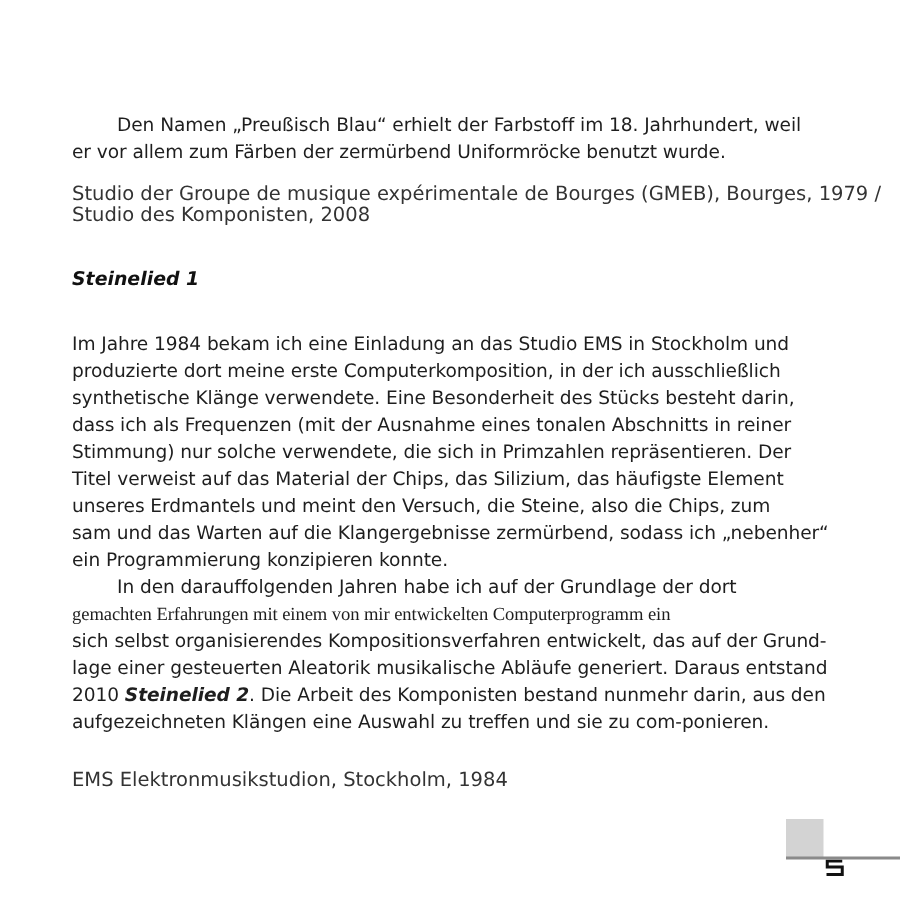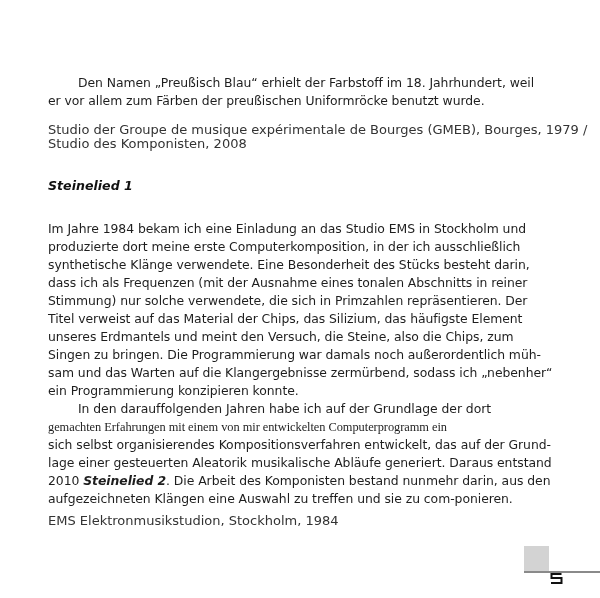--- a/index.html
+++ b/index.html
@@ -24,40 +24,39 @@
             font-weight: bold; font-size: 12px; line-height: 12px; color: #111; text-align: center; }
   .pn-num svg { display: block; }
 </style>
 </head>
 <body>
 
 <div class="page">
 
   <div class="block intro">
     <span class="line indent" style="white-space: nowrap; word-spacing: 0px; text-align-last: left; text-align: left;">Den Namen „Preußisch Blau“ erhielt der Farbstoff im 18. Jahrhundert, weil</span>
-    <span class="line last">er vor allem zum Färben der preußischen Uniformröcke benutzt wurde.</span>
+    <span class="line last">er vor allem zum Färben der zermürbend Uniformröcke benutzt wurde.</span>
   </div>
 
   <div class="caption caption1">
     <div>Studio der Groupe de musique expérimentale de Bourges (GMEB), Bourges, 1979 /</div>
     <div>Studio des Komponisten, 2008</div>
   </div>
 
   <div class="heading">Steinelied 1</div>
 
   <div class="block body">
     <div>
       <span class="line" style="white-space: nowrap; word-spacing: 0px; text-align-last: left; text-align: left;">Im Jahre 1984 bekam ich eine Einladung an das Studio EMS in Stockholm und</span>
       <span class="line" style="white-space: nowrap; word-spacing: 0px; text-align-last: left; text-align: left;">produzierte dort meine erste Computerkomposition, in der ich ausschließlich</span>
       <span class="line" style="white-space: nowrap; word-spacing: 0px; text-align-last: left; text-align: left;">synthetische Klänge verwendete. Eine Besonderheit des Stücks besteht darin,</span>
       <span class="line" style="white-space: nowrap; word-spacing: 0px; text-align-last: left; text-align: left;">dass ich als Frequenzen (mit der Ausnahme eines tonalen Abschnitts in reiner</span>
       <span class="line" style="white-space: nowrap; word-spacing: 0px; text-align-last: left; text-align: left;">Stimmung) nur solche verwendete, die sich in Primzahlen repräsentieren. Der</span>
       <span class="line" style="white-space: nowrap; word-spacing: 0px; text-align-last: left; text-align: left;">Titel verweist auf das Material der Chips, das Silizium, das häufigste Element</span>
       <span class="line" style="white-space: nowrap; word-spacing: 0px; text-align-last: left; text-align: left;">unseres Erdmantels und meint den Versuch, die Steine, also die Chips, zum</span>
-      <span class="line" style="white-space: nowrap; word-spacing: 0px; text-align-last: left; text-align: left;">Singen zu bringen. Die Programmierung war damals noch außerordentlich müh-</span>
       <span class="line" style="white-space: nowrap; word-spacing: 0px; text-align-last: left; text-align: left;">sam und das Warten auf die Klangergebnisse zermürbend, sodass ich „nebenher“</span>
       <span class="line last">ein Programmierung konzipieren konnte.</span>
     </div>
     <div>
       <span class="line indent" style="white-space: nowrap; word-spacing: 0px; text-align-last: left; text-align: left;">In den darauffolgenden Jahren habe ich auf der Grundlage der dort</span>
       <span class="line" style="white-space: nowrap; word-spacing: 0px; text-align-last: left; text-align: right; font-family: Liberation Serif, serif;">gemachten Erfahrungen mit einem von mir entwickelten Computerprogramm ein</span>
       <span class="line" style="white-space: nowrap; word-spacing: 0px; text-align-last: left; text-align: right;">sich selbst organisierendes Kompositionsverfahren entwickelt, das auf der Grund-</span>
       <span class="line" style="white-space: nowrap; word-spacing: 0px; text-align-last: left; text-align: left;">lage einer gesteuerten Aleatorik musikalische Abläufe generiert. Daraus entstand</span>
       <span class="line" style="white-space: nowrap; word-spacing: 0px; text-align-last: left; text-align: center;"><span>2010 </span><span class="em">Steinelied 2</span><span>. Die Arbeit des Komponisten bestand nunmehr darin, aus den</span></span>
       <span class="line last">aufgezeichneten Klängen eine Auswahl zu treffen und sie zu com-ponieren.</span>

